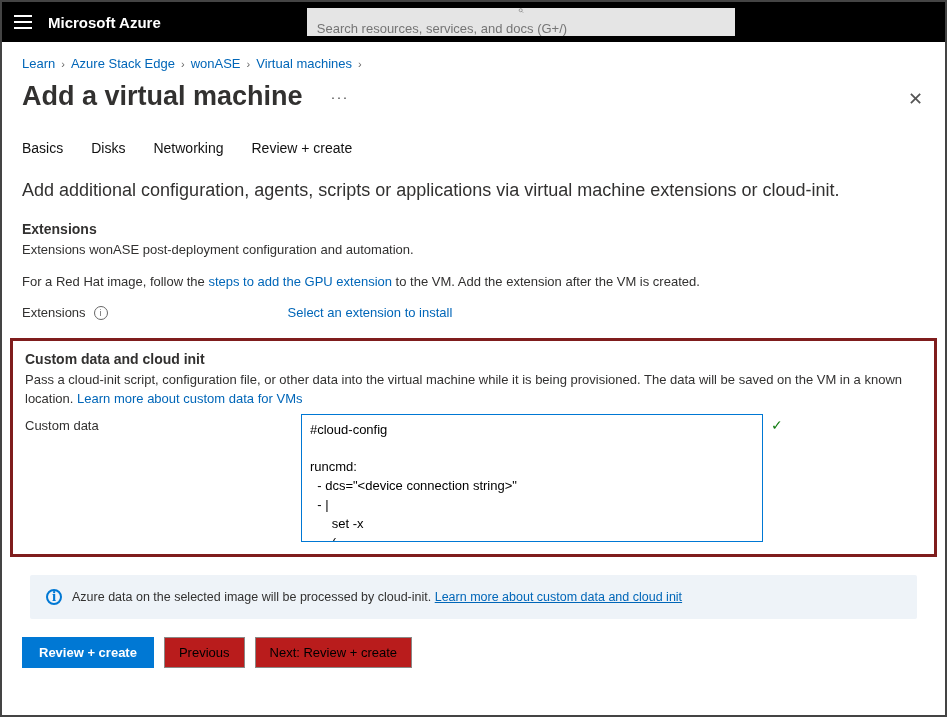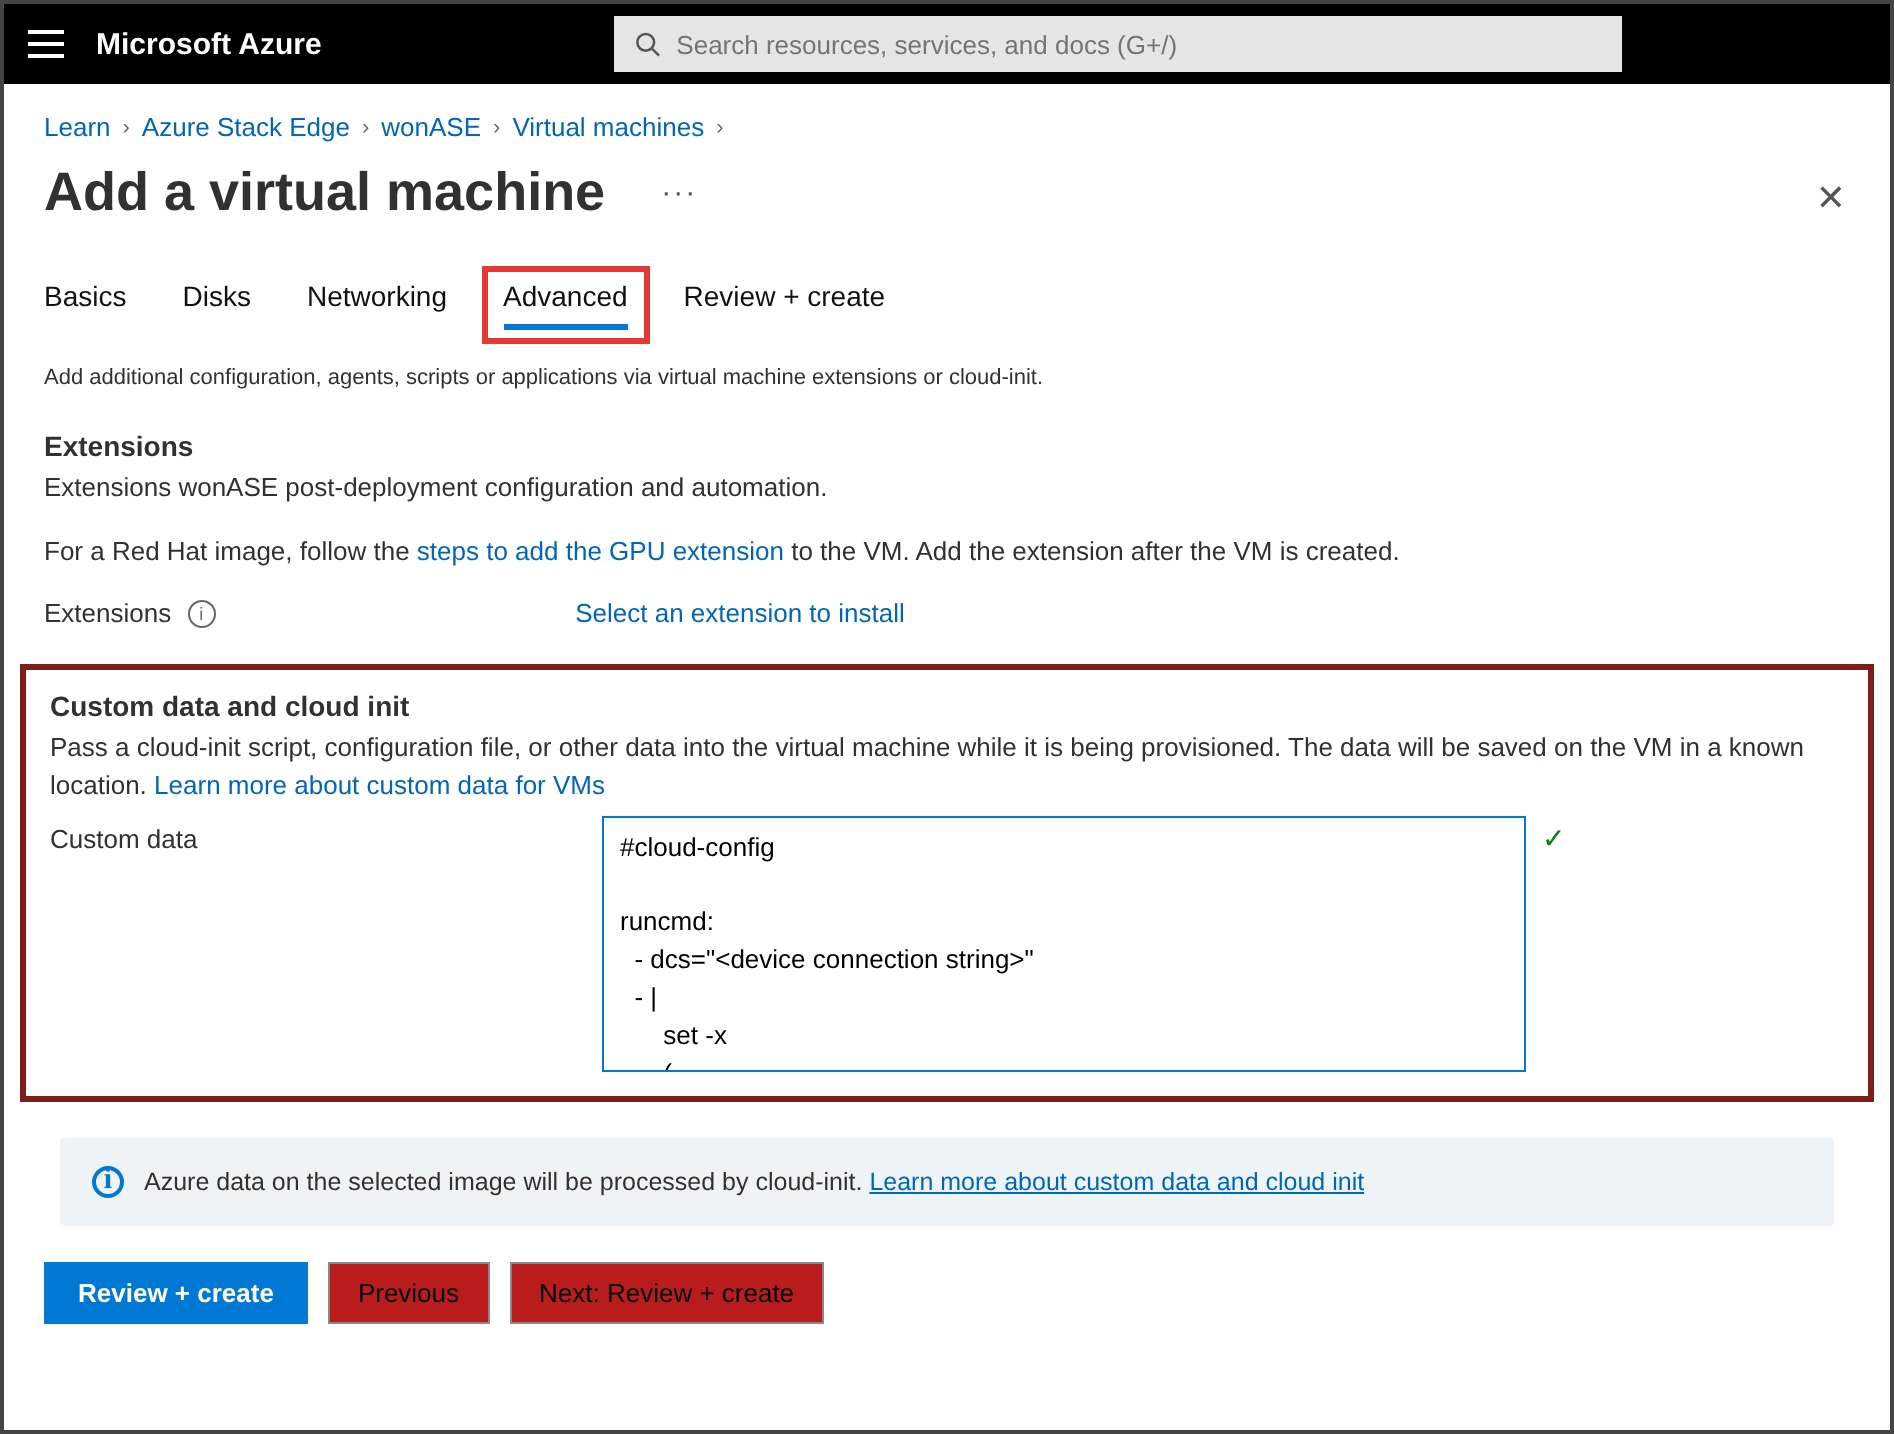--- a/index.html
+++ b/index.html
@@ -27,24 +27,25 @@
   display: flex; flex-direction: column; justify-content: space-between;
   cursor: pointer;
 }
 .hamburger span { height: 2px; background: #fff; }
 .brand { font-weight: 600; font-size: 15px; }
 .searchbox {
   margin-left: 130px;
   background: #e5e5e5;
   display: flex;
   align-items: center;
-  width: 504px;
+  width: 428px;
   height: 28px;
   padding: 0 10px;
   gap: 8px;
+  flex-direction: column;
 }
 .searchbox svg { width: 14px; height: 14px; }
 .searchbox input {
   border: none; background: transparent; outline: none;
   font-size: 13px; width: 100%; color: #333;
 }
 .content { padding: 14px 20px 0 20px; position: relative; }
 .breadcrumbs {
   display: flex; align-items: center; gap: 6px;
   font-size: 13px; margin-bottom: 10px;
@@ -67,21 +68,21 @@
 .tab { color: #111; cursor: pointer; padding-bottom: 6px; }
 .tab.active {
   color: #111; font-weight: 400;
   border-bottom: 3px solid #0078d4;
 }
 .tab-highlight {
   border: 3px solid #e53935;
   padding: 4px 8px;
   margin: -7px -11px;
 }
-.section-desc { font-size: 11px; color: #323130; margin-bottom: 20px; }
+.section-desc { font-size: 18px; color: #323130; margin-bottom: 20px; }
 .section-h { font-weight: 700; font-size: 14px; margin-bottom: 4px; }
 .para { font-size: 13px; margin-bottom: 14px; line-height: 1.4; }
 a.link { color: #0066b8; text-decoration: none; }
 a.link.underline { text-decoration: underline; }
 .ext-row {
   display: flex; align-items: center; gap: 8px;
   margin-bottom: 18px;
 }
 .info-circle {
   display: inline-flex; align-items: center; justify-content: center;
@@ -176,23 +177,20 @@
   <div class="title-row">
     <h1 class="page-title">Add a virtual machine</h1>
     <span class="ellipsis">···</span>
   </div>
   <div class="close-x">✕</div>
 
   <div class="tabs">
     <div class="tab">Basics</div>
     <div class="tab">Disks</div>
     <div class="tab">Networking</div>
-    <div class="tab-highlight">
-        <div class="tab active">Advanced</div>
-      </div>
     <div class="tab">Review + create</div>
   </div>
 
   <p class="section-desc">Add additional configuration, agents, scripts or applications via virtual machine extensions or cloud-init.</p>
 
   <div class="section-h">Extensions</div>
   <p class="para">Extensions wonASE post-deployment configuration and automation.</p>
   <p class="para">
     <span>For a Red Hat image, follow the </span><a class="link" href="#">steps to add the GPU extension</a><span> to the VM. Add the extension after the VM is created.</span>
   </p>

